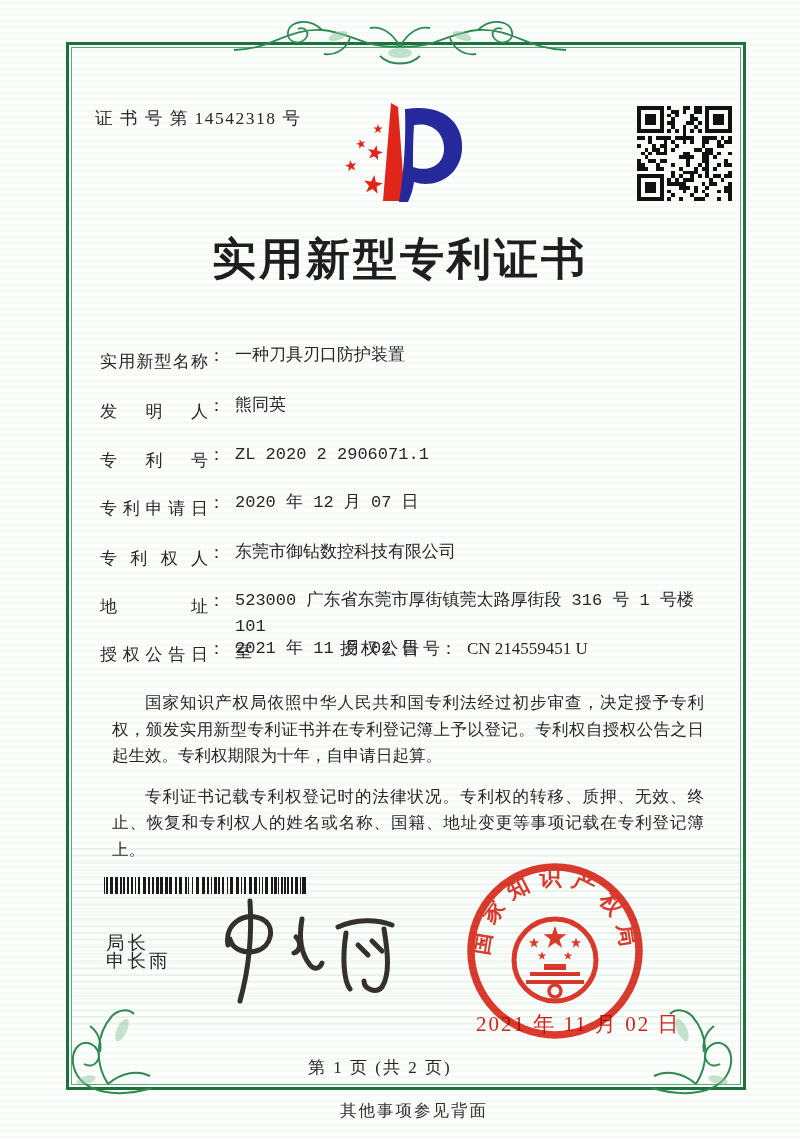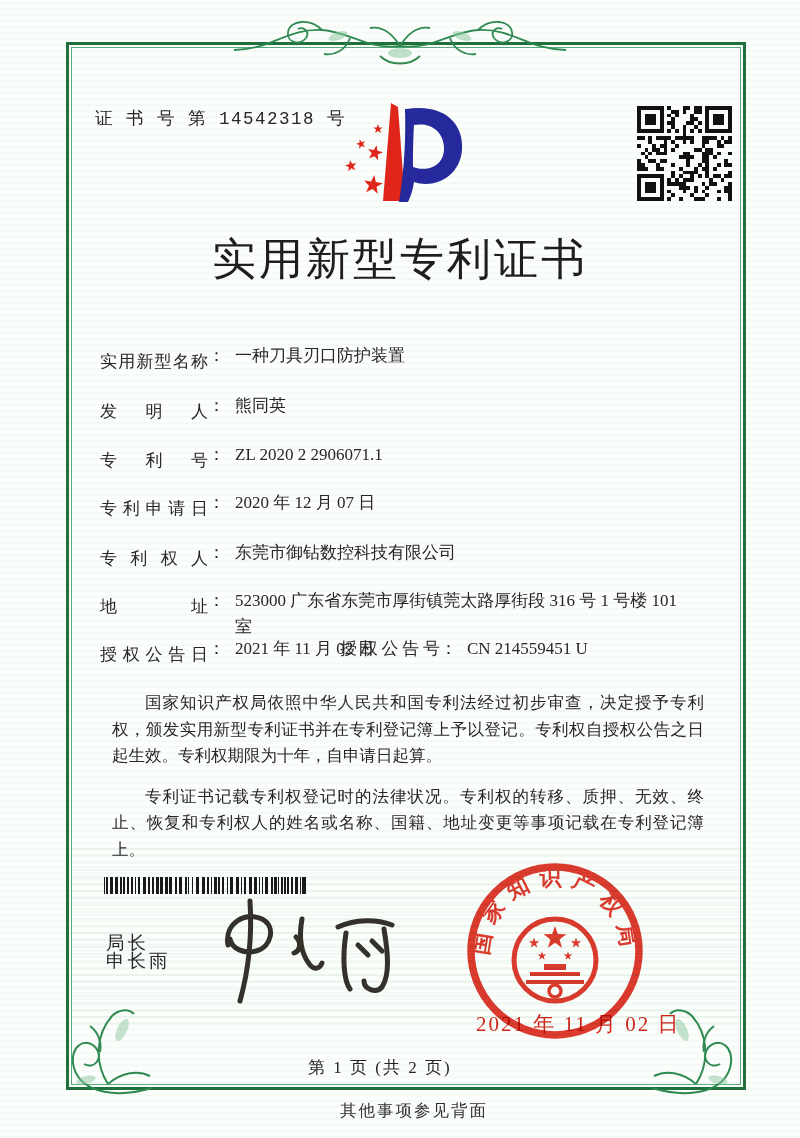--- a/index.html
+++ b/index.html
@@ -11,29 +11,29 @@
   }
   .page::before{
     content:"";position:absolute;inset:0;pointer-events:none;
     background:repeating-linear-gradient(0deg,rgba(110,170,130,0.05) 0 2px,transparent 2px 6px);
   }
   .wm-band{position:absolute;left:70px;right:55px;top:845px;height:180px;pointer-events:none;
     background:repeating-linear-gradient(0deg,rgba(120,185,145,0.10) 0 2px,transparent 2px 7px);}
   .frame{position:absolute;left:66px;top:42px;width:674px;height:1042px;border:3px solid #20703e;}
   .frame-inner{position:absolute;inset:2px;border:1px solid #5aa87c;}
   .ornament{position:absolute;pointer-events:none;}
-  .cert-no{position:absolute;left:95px;top:106px;font-size:17.5px;letter-spacing:1.5px;font-family:Liberation Mono, monospace;}
+  .cert-no{position:absolute;left:95px;top:106px;font-size:17.5px;letter-spacing:1.5px;}
   .logo{position:absolute;left:328px;top:97px;}
   .qr{position:absolute;left:636px;top:106px;}
   .title{position:absolute;left:0;right:0;top:230px;text-align:center;
-    font-size:44px;font-weight:normal;letter-spacing:3px;color:#1e1e1e;}
+    font-size:44px;font-weight:bold;letter-spacing:3px;color:#1e1e1e;}
   .frow{position:absolute;left:100px;width:618px;display:flex;font-size:17px;line-height:26px;}
   .flabel{flex:none;width:108px;text-align:justify;text-align-last:justify;margin-top:6px;}
   .fcolon{flex:none;margin-right:10px;}
-  .fvalue{flex:1;white-space:pre-line;}
+  .fvalue{flex:1;white-space:pre-line;font-family:Liberation Mono, monospace;}
   .pair2{position:absolute;left:240px;top:0;display:flex;}
   .flabel2{flex:none;width:100px;text-align:justify;text-align-last:justify;}
   .paras{position:absolute;left:98px;top:676px;width:620px;font-size:16.5px;
     line-height:26.5px;text-align:justify;}
   .paras p{margin:14px;text-indent:2em;}
   .barcode{position:absolute;left:104px;top:877px;}
   .sig-title{position:absolute;left:106px;top:930px;font-size:18.5px;letter-spacing:3px;}
   .sig-name{position:absolute;left:106px;top:948px;font-size:18.5px;letter-spacing:3px;}
   .signature{position:absolute;left:210px;top:893px;}
   .seal{position:absolute;left:452px;top:848px;opacity:.92;mix-blend-mode:multiply;}

